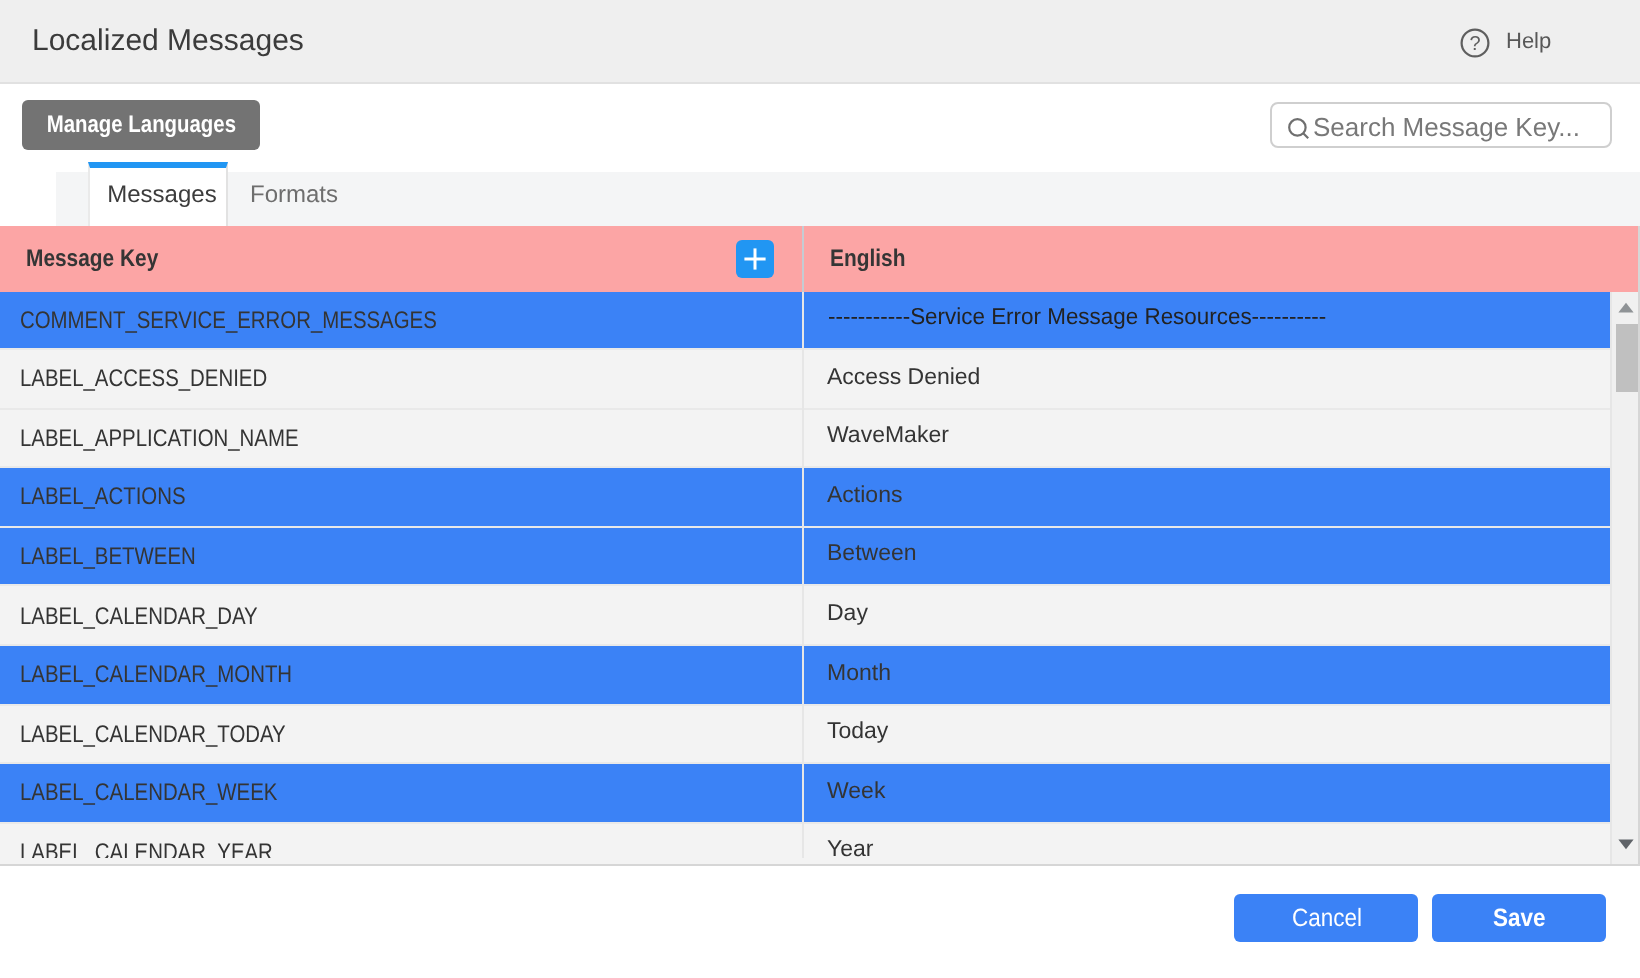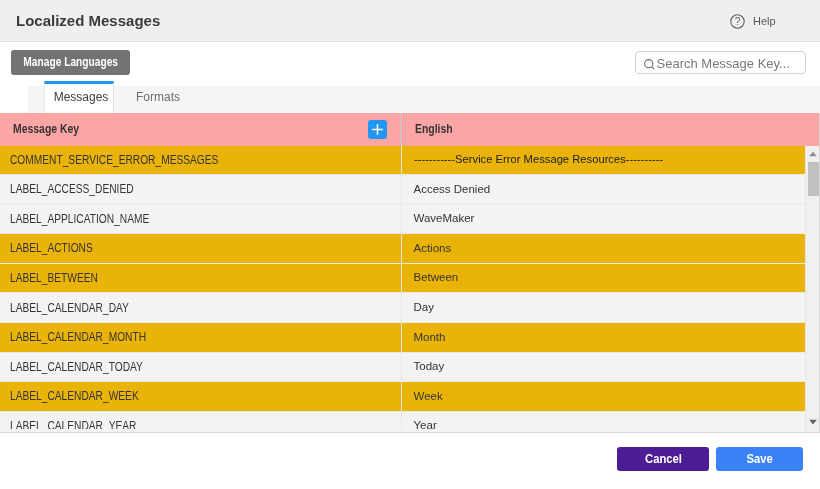--- a/index.html
+++ b/index.html
@@ -1,62 +1,62 @@
 <!DOCTYPE html>
 <html><head>
 <meta charset="utf-8">
 <style>
   * { margin:0; padding:0; box-sizing:border-box; }
   html,body { width:820px; height:489px; background:#fff; overflow:hidden; filter:blur(0px);
     font-family:"Liberation Sans", sans-serif; }
   .titlebar { position:absolute; left:0; top:0; width:820px; height:42px;
     background:#efefef; border-bottom:1px solid #e1e1e1; }
-  .title { position:absolute; left:16px; top:11.5px; font-size:15px; font-weight:bold;
+  .title { position:absolute; left:16px; top:11.5px; font-size:15px; font-weight:normal;
     color:#3b3b3b; }
   .help { position:absolute; left:753px; top:15px; font-size:11px; color:#585858; }
   .helpicon { position:absolute; left:730px; top:14px; width:15px; height:15px; }
   .btn-manage { position:absolute; left:11px; top:50px; width:119px; height:25px;
     background:#737373; color:#fff; font-size:12px; font-weight:bold;
     border-radius:3px; text-align:center; line-height:25px; }
   .search { position:absolute; left:634.5px; top:50.5px; width:171.5px; height:23.5px;
     background:#fff; border:1px solid #cfcfcf; border-radius:4px; }
   .search .ph { position:absolute; left:21px; top:4.5px; font-size:13px; color:#787878; }
   .tabbar { position:absolute; left:0; top:85.5px; width:820px; height:27.5px; background:#f4f5f6;margin-left:28px; }
   .tab-active { position:absolute; left:16px; top:-4.5px; width:70px; height:32px;
     background:#fff; border-top:3px solid #2196f3; border-left:1px solid #eaeaea;
     border-right:1px solid #e2e2e2; }
   .tab-active span { position:absolute; left:2px; width:68px; text-align:center; top:6px;
     font-size:12px; color:#3c3c3c; }
   .tab2 { position:absolute; left:86px; top:0; width:66px; height:27.5px; }
-  .tab2 span { position:absolute; left:0; width:66px; text-align:right; top:4.5px;
+  .tab2 span { position:absolute; left:0; width:66px; text-align:center; top:4.5px;
     font-size:12px; color:#6e6e6e; }
   .grid { position:absolute; left:0; top:113px; width:820px; height:320px;
     border-right:1px solid #d6d6d6; border-bottom:1px solid #d6d6d6; overflow:hidden; }
   .ghead { position:absolute; left:0; top:0; width:819px; height:32.5px; background:#fca5a5; }
   .hc { font-weight:bold; font-size:12px; color:#353535; display:inline-block;
     transform:scaleX(0.87); transform-origin:left center; }
   .ghead .c1 { position:absolute; left:13px; top:9px; }
   .ghead .c2 { position:absolute; left:415px; top:9px; }
   .ghead .div1 { position:absolute; left:401px; top:0; width:1px; height:32.5px; background:#c5ccd3; }
   .plusbtn { position:absolute; left:368px; top:7px; width:19px; height:19px;
     background:#2196f3; border-radius:3px; }
   .rows { position:absolute; left:0; top:32.5px; width:805px; height:287.5px; overflow:hidden; }
   .row { position:relative; width:805px; height:29.6px; border-bottom:1px solid #e9e9e9; }
-  .row.odd { background:#eab308; }
+  .row.odd { background:#3b82f6; }
   .row.even { background:#f3f3f3;padding-left:32px; }
   .row .k { position:absolute; left:10px; top:7.2px; font-size:12px; color:#343434;
     display:inline-block; transform:scaleX(0.85); transform-origin:left center; white-space:pre; }
   .row .v { position:absolute; left:413.5px; top:7.5px; font-size:11.5px; color:#343434; white-space:pre; }
   .row .vd { position:absolute; left:401px; top:0; width:1px; height:29.6px; background:#e6e6e6; }
   .sbar { position:absolute; left:805px; top:32.5px; width:14px; height:287.5px; background:#f0f0f0;
     border-left:1px solid #e6e6e6; }
   .sthumb { position:absolute; left:1.5px; top:16px; width:11px; height:34.5px; background:#c0c0c0; }
   .footer { position:absolute; left:0; top:433px; width:820px; height:56px; background:#fff; }
   .btn-cancel { position:absolute; left:617px; top:14px; width:92px; height:24px;
-    background:#4c1d95; color:#fff; font-size:12.5px; font-weight:bold; border-radius:3px;
+    background:#3b82f6; color:#fff; font-size:12.5px; font-weight:normal; border-radius:3px;
     text-align:center; line-height:24px; }
   .btn-cancel span, .btn-save span { display:inline-block; transform:scaleX(0.9); }
   .btn-save { position:absolute; left:716px; top:14px; width:87px; height:24px;
     background:#3b82f6; color:#fff; font-size:12.5px; font-weight:bold; border-radius:3px;
     text-align:center; line-height:24px; }
 </style>
 </head>
 <body>
   <div class="titlebar">
     <div class="title">Localized Messages</div>

